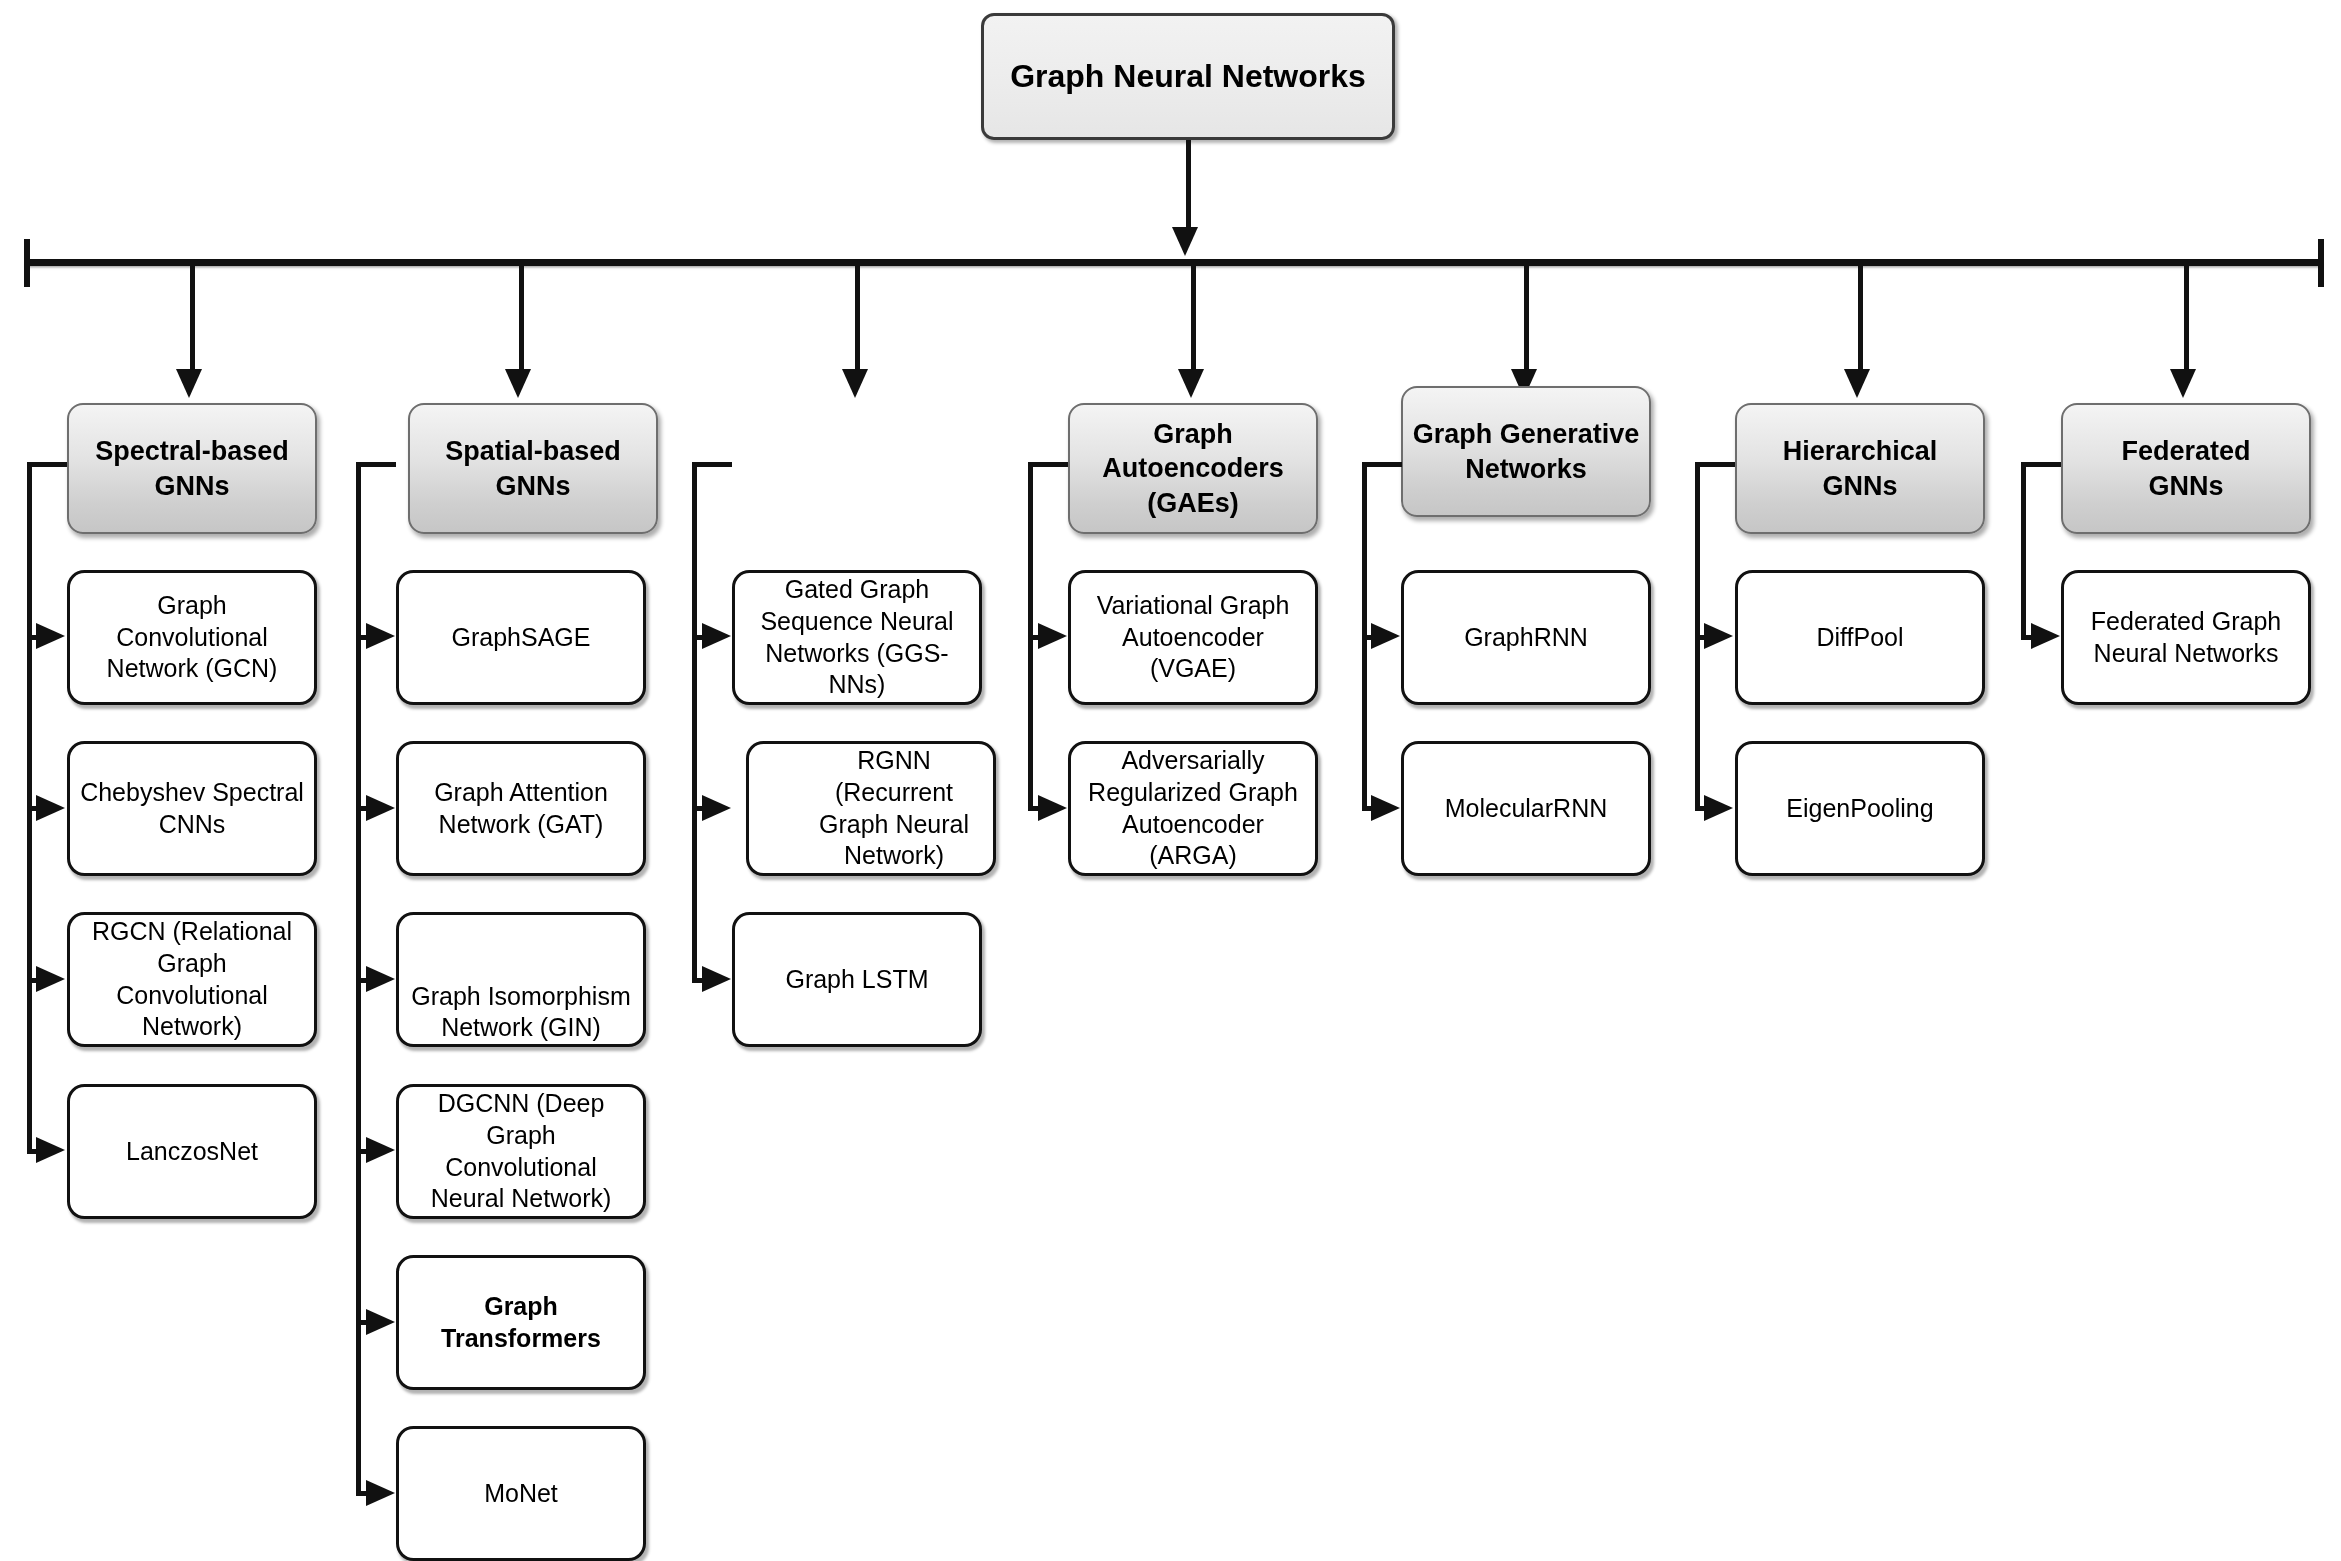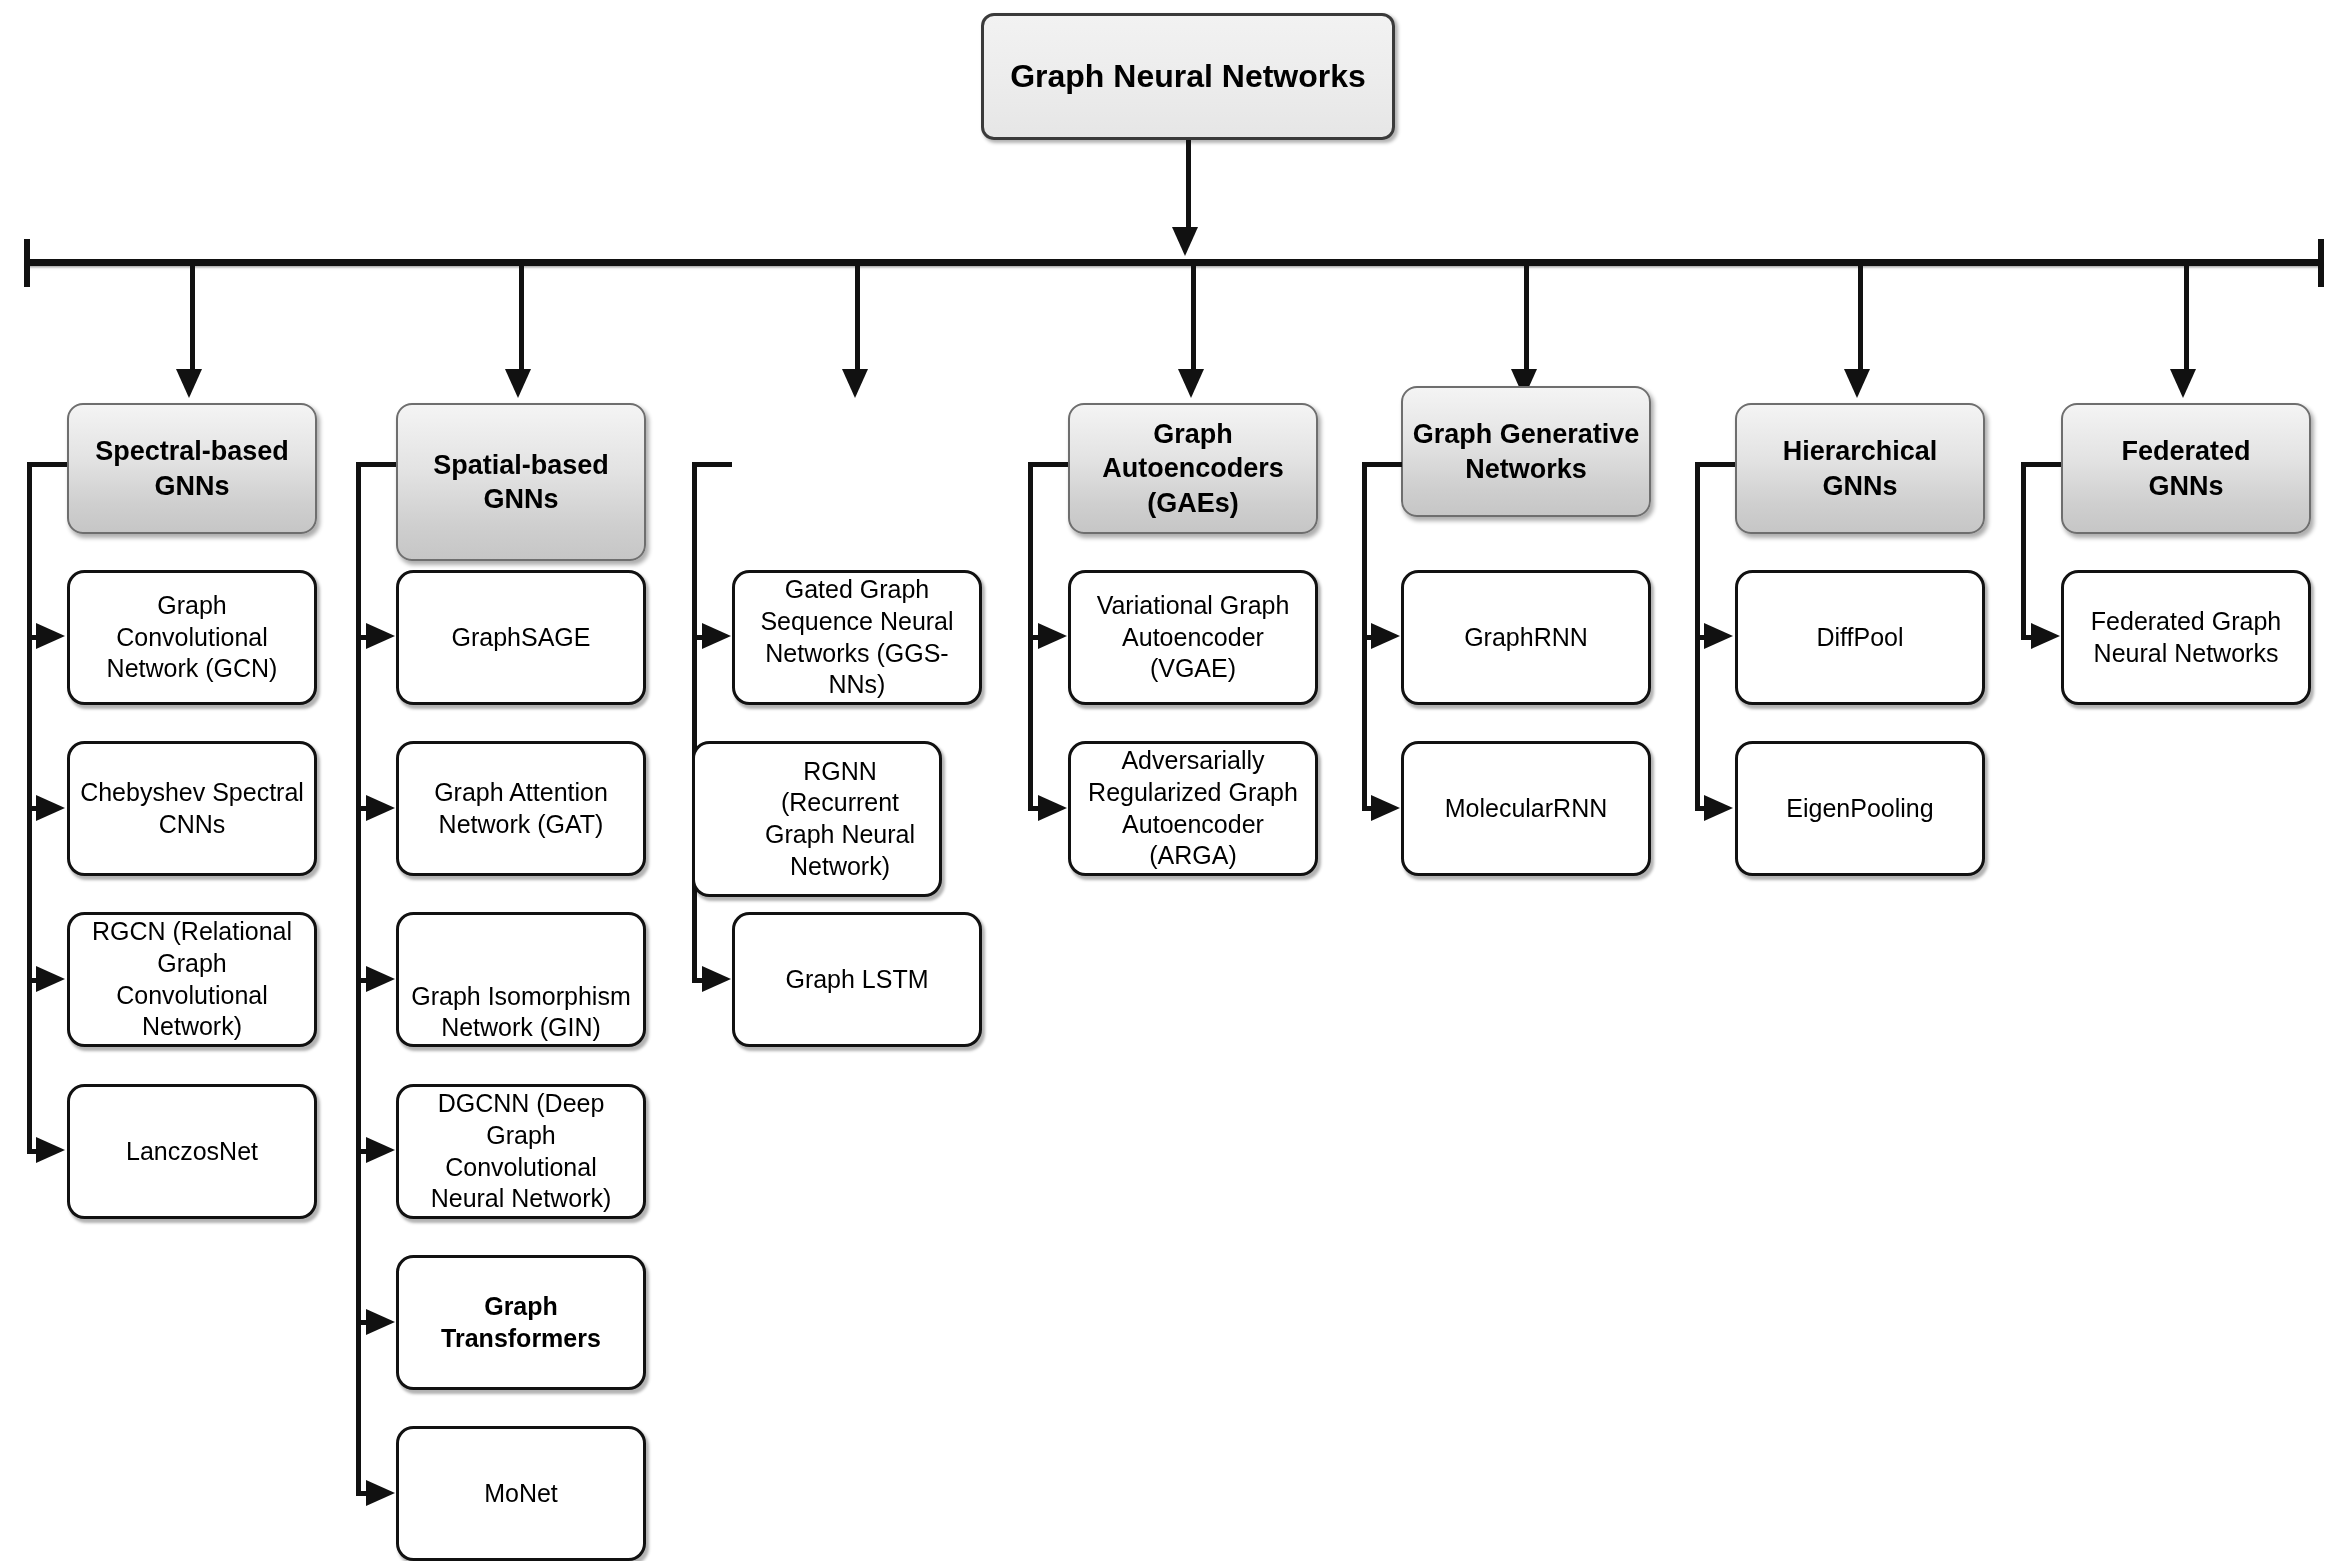--- a/index.html
+++ b/index.html
@@ -132,21 +132,21 @@
 Convolutional
 Network)</span>
     </div>
     <div class="ln ln-h" style="left:27px;top:1149px;width:12.3px;"></div>
     <div class="arrow-right" style="left:36px;top:1137px;"></div>
     <div class="node leaf-node" style="left:67px;top:1084px;width:250px;height:135px;">
       <span class="label">LanczosNet</span>
     </div>
     <div class="ln ln-v" style="left:519px;top:259px;height:115px;"></div>
     <div class="arrow-down" style="left:505px;top:369px;"></div>
-    <div class="node cat-node" style="left:396px;top:403px;width:250px;height:158px;">
+    <div class="node cat-node" style="left:408px;top:403px;width:250px;height:131px;">
       <span class="label">Spatial-based
 GNNs</span>
     </div>
     <div class="ln ln-h" style="left:356px;top:462px;width:40px;"></div>
     <div class="ln ln-v" style="left:356px;top:462px;height:1033px;"></div>
     <div class="ln ln-h" style="left:356px;top:635px;width:12.3px;"></div>
     <div class="arrow-right" style="left:366px;top:623px;"></div>
     <div class="node leaf-node" style="left:396px;top:570px;width:250px;height:135px;">
       <span class="label">GraphSAGE</span>
     </div>
@@ -187,21 +187,21 @@
     <div class="ln ln-h" style="left:692px;top:635px;width:12.3px;"></div>
     <div class="arrow-right" style="left:702px;top:623px;"></div>
     <div class="node leaf-node" style="left:732px;top:570px;width:250px;height:135px;">
       <span class="label">Gated Graph
 Sequence Neural
 Networks (GGS-
 NNs)</span>
     </div>
     <div class="ln ln-h" style="left:692px;top:806px;width:12.3px;"></div>
     <div class="arrow-right" style="left:702px;top:795px;"></div>
-    <div class="node leaf-node" style="left:692px;top:741px;width:250px;height:156px;padding-left:46px;">
+    <div class="node leaf-node" style="left:746px;top:741px;width:250px;height:135px;padding-left:46px;">
       <span class="label">RGNN (Recurrent
 Graph Neural
 Network)</span>
     </div>
     <div class="ln ln-h" style="left:692px;top:978px;width:12.3px;"></div>
     <div class="arrow-right" style="left:702px;top:966px;"></div>
     <div class="node leaf-node" style="left:732px;top:912px;width:250px;height:135px;">
       <span class="label">Graph LSTM</span>
     </div>
     <div class="ln ln-v" style="left:1191px;top:259px;height:115px;"></div>

